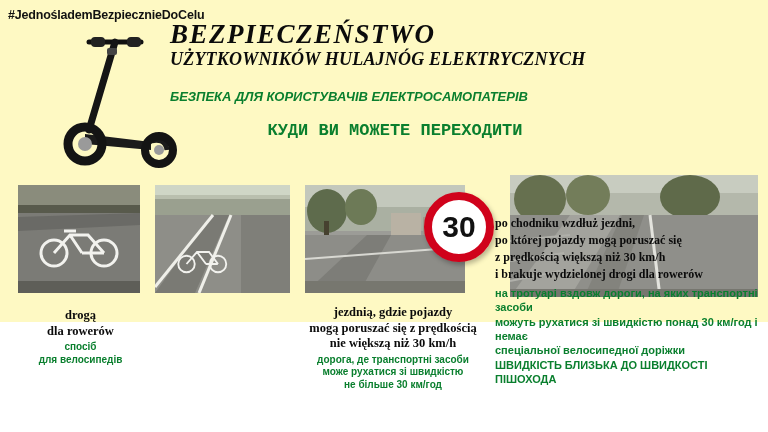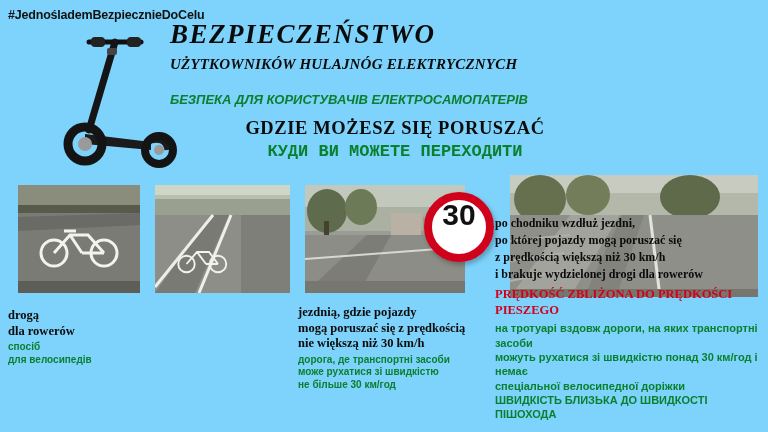--- a/index.html
+++ b/index.html
@@ -10,22 +10,22 @@
     width: 768px;
     height: 432px;
     background: #ffffff;
     font-family: "Liberation Serif", serif;
     overflow: hidden;
     position: relative;
   }
   .poster {
     position: relative;
     width: 768px;
-    height: 432px;
-    background: #7dd3fc;
+    height: 322px;
+    background: #fef9c3;
   }
 
   
   .hashtag {
     position: absolute;
     left: 8px;
     top: 8px;
     font-family: "Liberation Sans", sans-serif;
     font-weight: bold;
     font-size: 12.5px;
@@ -56,24 +56,24 @@
     font-family: "Liberation Serif", serif;
     font-weight: bold;
     font-size: 27px;
     color: #0b0b0b;
     letter-spacing: 1.5px;
     line-height: 1.1;
   }
   .title-sub {
     font-family: "Liberation Serif", serif;
     font-weight: bold;
-    font-size: 15px;
+    font-size: 18px;
     color: #0b0b0b;
     letter-spacing: 0.2px;
-    margin-top: 6px;
+    margin-top: 0;
     line-height: 1.1;
   }
   .title-ua {
     font-family: "Liberation Sans", sans-serif;
     font-weight: bold;
     font-size: 13px;
     color: #0a7f2e;
     margin-top: 21px;
     line-height: 1.1;
   }
@@ -118,20 +118,21 @@
     overflow: hidden;
   }
   .photo-1 { left: 18px;  top: 185px; width: 122px; height: 108px; }
   .photo-2 { left: 155px; top: 185px; width: 135px; height: 108px; }
   .photo-3 { left: 305px; top: 185px; width: 160px; height: 108px; }
   .photo-4 { left: 510px; top: 175px; width: 248px; height: 122px; }
 
   
   .cap {
     position: absolute;
+    text-align: center;
   }
   .cap .pl {
     font-family: "Liberation Serif", serif;
     font-weight: bold;
     font-size: 12.5px;
     color: #0b0b0b;
     line-height: 1.25;
   }
   .cap .ua {
     font-family: "Liberation Sans", sans-serif;
@@ -182,21 +183,21 @@
     position: absolute;
     left: 424px;
     top: 192px;
     width: 70px;
     height: 70px;
     border-radius: 50%;
     background: #ffffff;
     border: 8px solid #d0021b;
     box-sizing: border-box;
     display: flex;
-    align-items: flex-start;
+    align-items: center;
     justify-content: center;
   }
   .speed-sign span {
     font-family: "Liberation Sans", sans-serif;
     font-weight: bold;
     font-size: 30px;
     color: #111111;
     line-height: 1;
   }
   .sign-shadow {
@@ -218,21 +219,20 @@
   <div class="hashtag">#JednoślademBezpiecznieDoCelu</div>
 
 
   <div class="title-block">
     <div class="title-main">BEZPIECZEŃSTWO</div>
     <div class="title-sub">UŻYTKOWNIKÓW HULAJNÓG ELEKTRYCZNYCH</div>
     <div class="title-ua">БЕЗПЕКА ДЛЯ КОРИСТУВАЧІВ ЕЛЕКТРОСАМОПАТЕРІВ</div>
   </div>
 
   <div class="subtitle-block">
-    <div class="subtitle-pl">GDZIE MOŻESZ SIĘ PORUSZAĆ</div>
     <div class="subtitle-ua">КУДИ ВИ МОЖЕТЕ ПЕРЕХОДИТИ</div>
   </div>
 
   <div class="scooter">
     <svg viewBox="0 0 130 150" width="130" height="150">
 
       <line x1="34" y1="20" x2="86" y2="20" stroke="#111" stroke-width="5" stroke-linecap="round"></line>
       <rect x="36" y="15" width="14" height="10" rx="4" fill="#222"></rect>
       <rect x="72" y="15" width="14" height="10" rx="4" fill="#222"></rect>
 
@@ -350,20 +350,19 @@
     <div class="ua" style="white-space:pre-line">дорога, де транспортні засоби
 може рухатися зі швидкістю
 не більше 30 км/год</div>
   </div>
 
   <div class="right-text">
     <div class="pl" style="white-space:pre-line">po chodniku wzdłuż jezdni,
 po której pojazdy mogą poruszać się
 z prędkością większą niż 30 km/h
 i brakuje wydzielonej drogi dla rowerów</div>
-    <div class="red">PRĘDKOŚĆ ZBLIŻONA DO PRĘDKOŚCI PIESZEGO</div>
     <div class="ua" style="white-space:pre-line">на тротуарі вздовж дороги, на яких транспортні засоби
 можуть рухатися зі швидкістю понад 30 км/год і немає
 спеціальної велосипедної доріжки
 ШВИДКІСТЬ БЛИЗЬКА ДО ШВИДКОСТІ ПІШОХОДА</div>
   </div>
 
 </div>
 
 </body></html>

